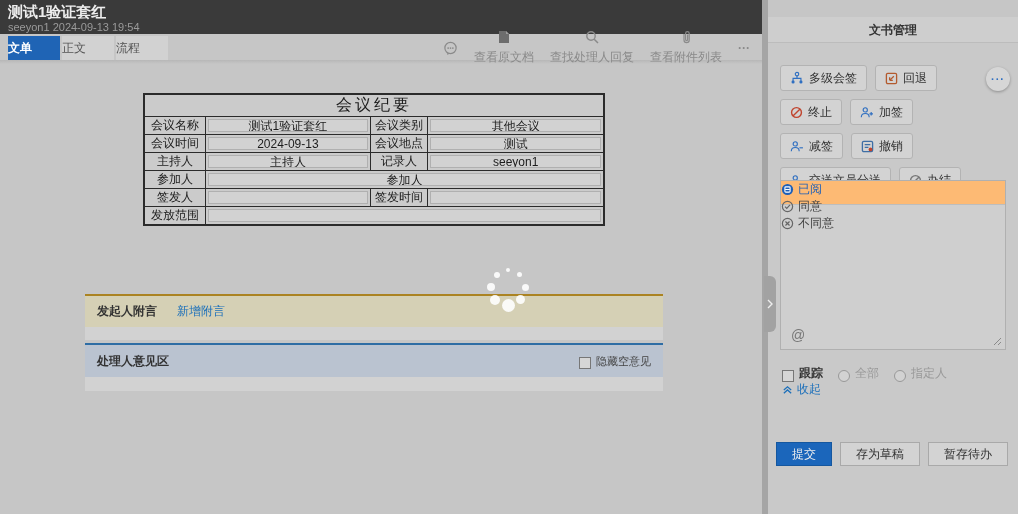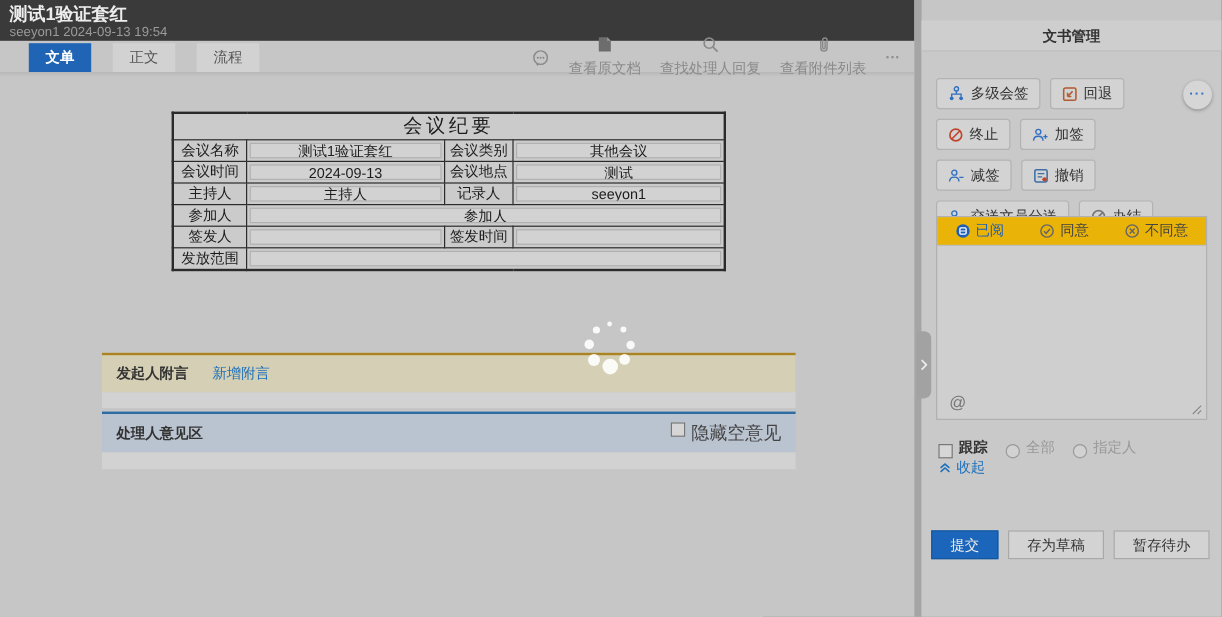--- a/index.html
+++ b/index.html
@@ -7,21 +7,21 @@
   .app { position:relative; width:1018px; height:514px; overflow:hidden;
          font-family:"Liberation Sans","DejaVu Sans",sans-serif; font-size:12px; color:#333;
          background:#c6c6c6; }
 
   
   .main { position:absolute; left:0; top:0; width:762px; height:514px; background:#c6c6c6; }
   .doc-header { position:absolute; left:0; top:0; width:762px; height:34px; background:#3a3a3a; }
   .page-title { position:absolute; left:8px; top:3px; font-size:15px; font-weight:bold; color:#ededed; }
   .doc-meta  { position:absolute; left:8px; top:21px; font-size:11px; color:#9a9a9a; }
   .tabs { position:absolute; left:8px; top:36px; display:flex; gap:2px; }
-  .tab { width:52px; height:24px; line-height:24px; text-align:center; background:#d2d2d2; color:#555; cursor:pointer;margin-left:16px; }
+  .tab { width:52px; height:24px; line-height:24px; text-align:left; background:#d2d2d2; color:#555; cursor:pointer; }
   .tab.active { background:#1f64b5; color:#fff; font-weight:bold; }
   .tabrow-line { position:absolute; left:0; top:60px; width:762px; height:4px;
                  background:linear-gradient(#b7b7b7,#c6c6c6); }
   .doc-toolbar { position:absolute; right:12px; top:36px; height:24px; display:flex; align-items:center;
                  gap:16px; color:#8a8a8a; }
   .tool-item { display:flex; align-items:center; gap:5px; cursor:pointer;flex-direction:column; }
   .tool-item svg { display:block; }
 
   
   .form-table { position:absolute; left:143px; top:93px; width:462px; border-collapse:collapse;
@@ -38,21 +38,21 @@
   
   .sec1 { position:absolute; left:85px; top:294px; width:578px; height:33px; background:#d5d0b5;
           border-top:2px solid #ab8322; display:flex; align-items:center; padding-left:12px; gap:20px;text-align:right; }
   .sec1-body { position:absolute; left:85px; top:327px; width:578px; height:13px; background:#d2d2d2; }
   .sec-title { font-weight:bold; color:#333; }
   .link { color:#1d70ba; cursor:pointer; }
   .sec2 { position:absolute; left:85px; top:343px; width:578px; height:34px; background:#bac3d0;
           border-top:2px solid #2e6da4; display:flex; align-items:center; justify-content:space-between;
           padding:0 12px; }
   .sec2-body { position:absolute; left:85px; top:377px; width:578px; height:14px; background:#d2d2d2; }
-  .cb-row { display:flex; align-items:flex-start; gap:5px; color:#444; font-size:15px; cursor:pointer; }
+  .cb-row { display:flex; align-items:flex-end; gap:5px; color:#444; font-size:11px; cursor:pointer; }
   .cb { width:12px; height:12px; border:1px solid #777; background:#d6d6d6; }
 
   
   .divider { position:absolute; left:762px; top:0; width:6px; height:514px; background:#a5a5a5; }
   .collapse-handle { position:absolute; left:764px; top:276px; width:12px; height:56px; background:#a2a2a2;
                      border-radius:0 6px 6px 0; display:flex; align-items:center; justify-content:center;
                      cursor:pointer; z-index:5; }
 
   
   .sidebar { position:absolute; left:768px; top:0; width:250px; height:514px; background:#c9c9c9;margin-top:17px; }
@@ -62,22 +62,22 @@
   .abtn { height:26px; padding:0 9px; background:#d3d3d3; border:1px solid #b3b3b3; border-radius:3px;
           display:inline-flex; align-items:center; gap:5px; color:#333; cursor:pointer; white-space:nowrap; }
   .abtn svg { display:block; }
   .more-circle { position:absolute; right:8px; top:50px; width:24px; height:24px; border-radius:50%;
                  background:#d6d6d6; box-shadow:0 1px 3px rgba(0,0,0,.3); color:#2f6fc1; font-weight:bold;
                  display:flex; align-items:center; justify-content:center; font-size:11px; letter-spacing:1px;
                  cursor:pointer; }
 
   .opinion-box { position:absolute; left:12px; top:163px; width:226px; height:170px; background:#cfcfcf;
                  border:1px solid #b0b0b0; }
-  .ob-header { height:24px; border-bottom:1px solid #bdbdbd; background:#eab308; display:flex;
-               justify-content:space-around; color:#444; }
+  .ob-header { height:24px; border-bottom:1px solid #bdbdbd; background:#fdba74; display:flex;
+               justify-content:space-around; color:#444;flex-direction:column; }
   .reply { display:flex; align-items:center; gap:4px; cursor:pointer; }
   .reply.active { color:#1d5fb8; }
   .ob-body { position:relative; height:144px; cursor:text; }
   .at-btn { position:absolute; left:10px; bottom:6px; font-size:14px; color:#777; cursor:pointer; }
   .resize { position:absolute; right:3px; bottom:3px; cursor:nwse-resize; }
 
   .track-row { position:absolute; left:14px; top:348px; display:flex; align-items:flex-end; gap:5px; }
   .track-label { font-weight:bold; color:#333; }
   .radio { width:12px; height:12px; border:1px solid #999; border-radius:50%; background:#d2d2d2; margin-left:10px; }
   .radio-label { color:#999; }

